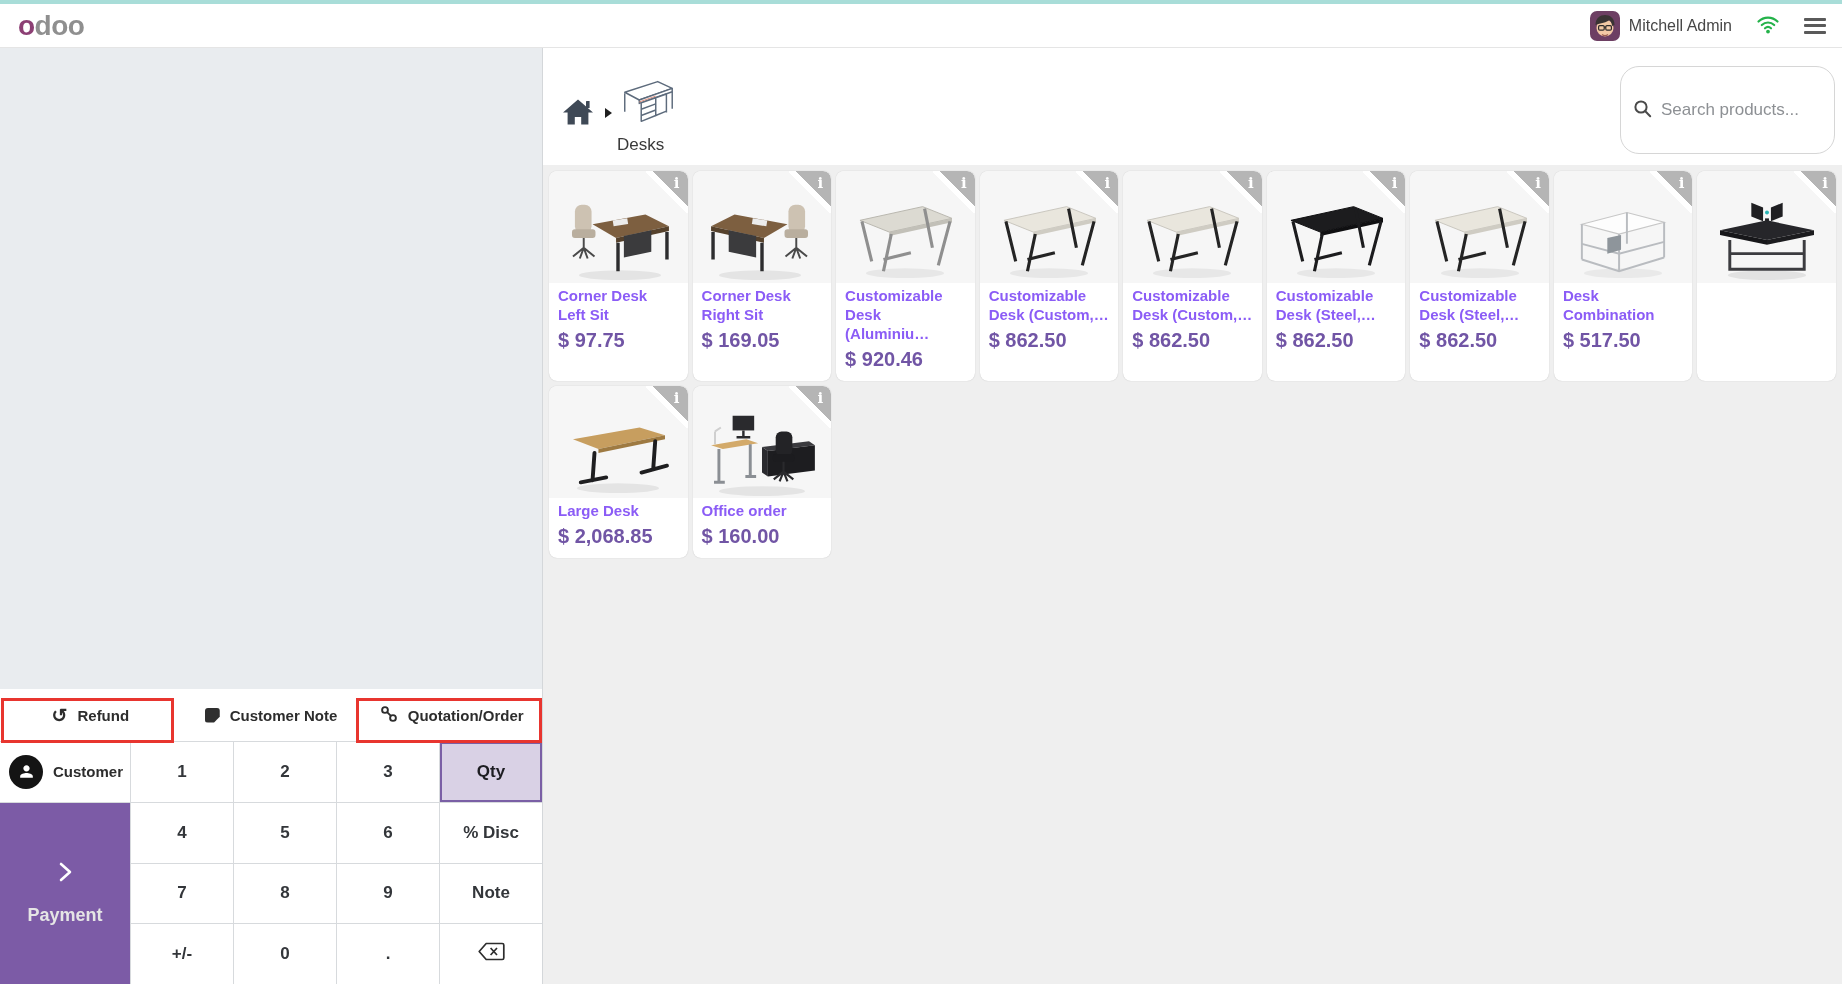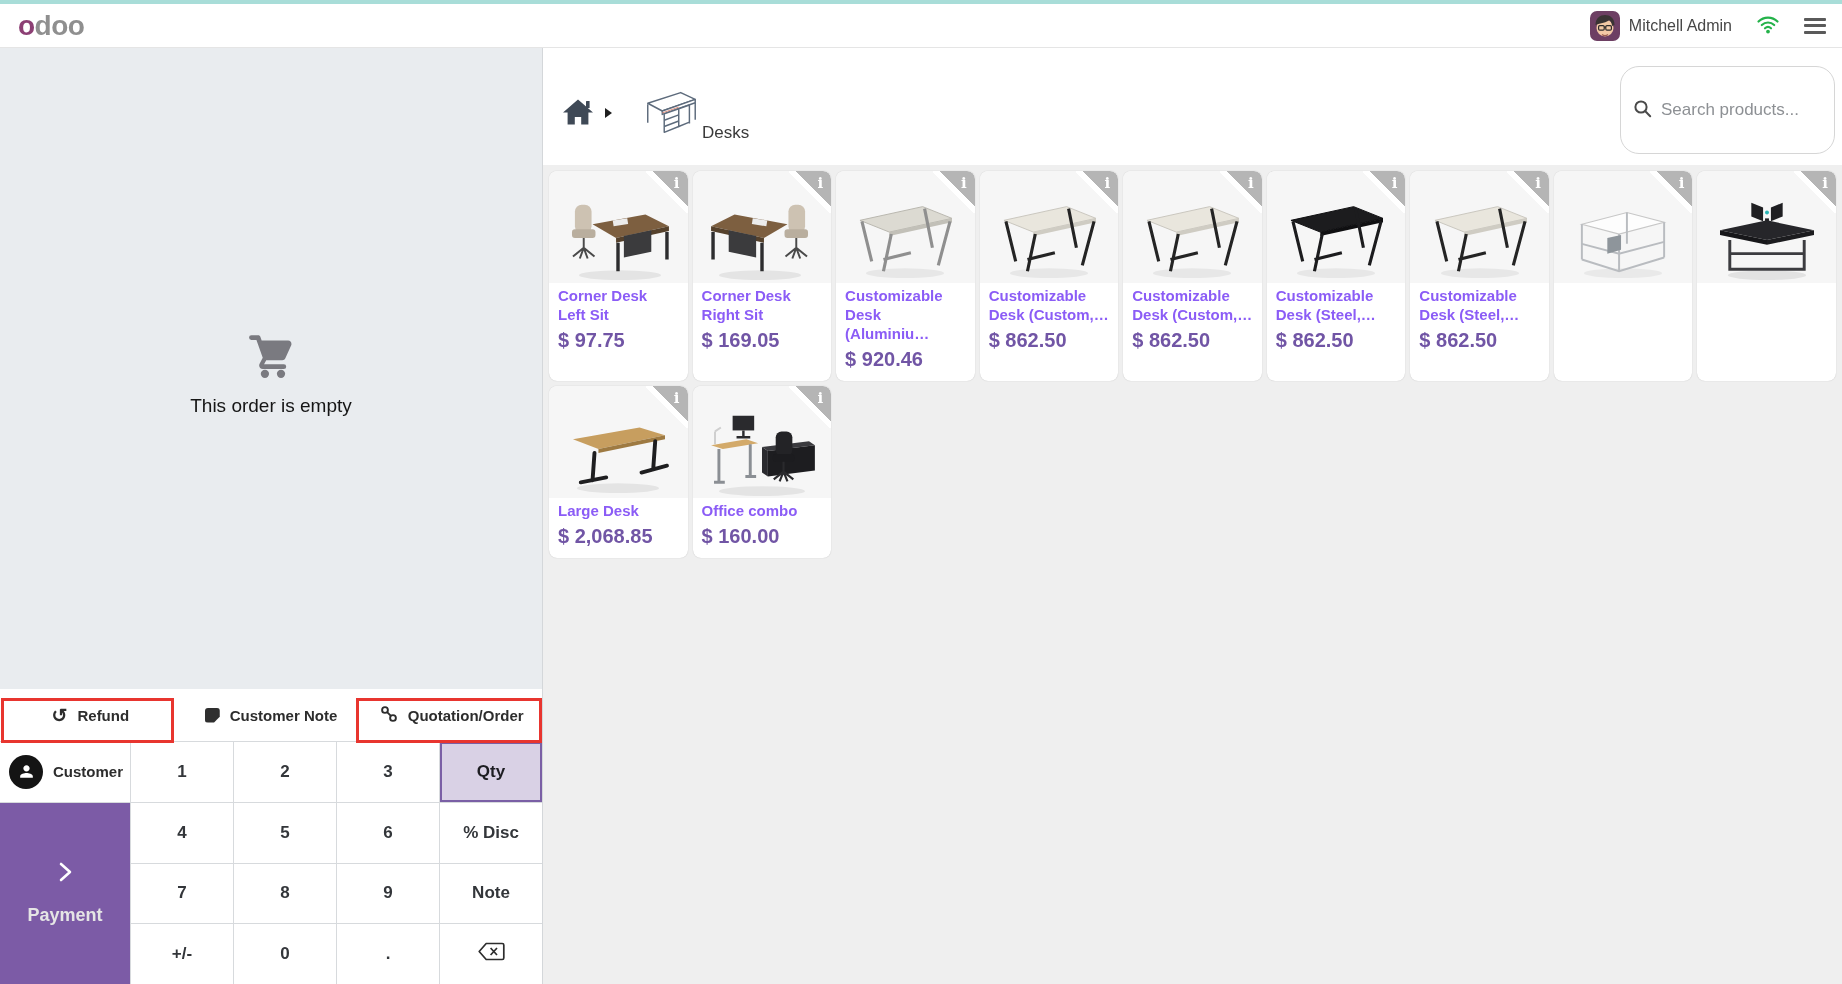--- a/index.html
+++ b/index.html
@@ -58,21 +58,21 @@
   .hl-refund { left:1px; top:650px; width:173px; height:45px; }
   .hl-quotation { left:356px; top:650px; width:186px; height:45px; }
 
   
   .subheader { height:117px; background:#fff; position:relative; flex-shrink:0; }
   .breadcrumb { position:absolute; left:12px; top:20px; height:90px; display:flex; align-items:center; }
   .home-btn { width:46px; height:46px; border:none; background:transparent; display:flex; align-items:center;
               justify-content:center; cursor:pointer; }
   .crumb-caret { width:0; height:0; border-left:7px solid #1f1f1f; border-top:5px solid transparent;
                  border-bottom:5px solid transparent; margin:0 4px; }
-  .category-tile { display:flex; flex-direction:row; align-items:flex-end; margin-left:24px; cursor:pointer; }
+  .category-tile { display:flex; flex-direction:column; align-items:flex-start; margin-left:1px; cursor:pointer; }
   .category-label { font-size:17px; color:#3a3a3a; margin-top:3px; }
 
   .search-box { position:absolute; right:7px; top:18px; width:215px; height:88px; background:#fff;
                 border:1px solid #d6d6d6; border-radius:19px; display:flex; align-items:center;
                 padding:0 12px; gap:9px; }
   .search-box input { flex:1; min-width:0; border:none; outline:none; background:transparent;
                       font-family:inherit; font-size:17px; color:#333; }
   .search-box input::placeholder { color:#8d9094; }
 
   
@@ -128,30 +128,20 @@
           <span></span>
           <span></span>
           <span></span>
         </div>
     </div>
   </div>
 
   <div class="main">
 
     <div class="left-panel">
-      <div class="empty-order">
-        <span>
-          <svg width="54" height="50" viewBox="0 0 24 23" fill="#7a7a80">
-            <path d="M17.9 18.9H8.2c-1.2 0-2-1.2-1.5-2.3l1.5-2.9-2.9-8.2H3a1.1 1.1 0 0 1 0-2.2h3.1c.5 0 .9.3 1 .7l.6 1.8h12.2c1.1 0 1.8 1.1 1.4 2.1l-2.7 6c-.2.5-.8.9-1.4.9h-7.4l-1 1.9h9.1a1.1 1.1 0 0 1 0 2.2z"></path>
-            <circle cx="9.2" cy="21.1" r="1.9"></circle>
-            <circle cx="16.6" cy="21.1" r="1.9"></circle>
-          </svg>
-        </span>
-        <div class="empty-text">This order is empty</div>
-      </div>
 
       <div class="bottom-block">
         <div class="controls-row">
           <button class="control-btn">
             <span class="refund-glyph">↺</span>
             <span>Refund</span>
           </button>
           <button class="control-btn">
             <span class="note-icon"></span>
             <span>Customer Note</span>
@@ -421,20 +411,24 @@
               <g stroke="#b9bcc0" stroke-width="2" fill="none">
                 <path d="M18,36 V72 M56,46 V84 M102,34 V70 M64,24 V56"></path>
                 <path d="M18,56 L56,66 L102,54 M18,72 L56,84 L102,70"></path>
               </g>
               <polygon points="44,50 58,47 58,62 44,66" fill="#8e959b"></polygon>
             </svg>
           </div>
           <div class="info-corner">
               <span class="info-i">i</span>
             </div>
+          <div class="card-body">
+            <div class="product-name">Desk Combination</div>
+            <div class="product-price">$ 517.50</div>
+          </div>
         </div>
 
         <div class="product-card">
           <div class="card-img">
             <svg viewBox="0 0 120 96">
               <ellipse cx="60" cy="88" rx="40" ry="5" fill="rgba(0,0,0,0.08)"></ellipse>
               <g fill="#1f1f22">
                 <path d="M44,14 l12,5 v14 l-12,-5 z"></path>
                 <path d="M76,14 l-12,5 v14 l12,-5 z"></path>
                 <rect x="58" y="30" width="4" height="12"></rect>
@@ -486,21 +480,21 @@
               <polygon points="60,44 66,48 66,74 60,70" fill="#2a2a2e"></polygon>
               <rect x="74" y="28" width="17" height="25" rx="6" fill="#232326"></rect>
               <rect x="71" y="51" width="22" height="8" rx="3" fill="#1c1c1f"></rect>
               <path d="M82,59 v10 m0,0 l-10,8 m10,-8 l10,8 m-10,-8 l-4,10 m4,-10 l4,10" stroke="#2a2a2d" stroke-width="2.2" fill="none"></path>
             </svg>
           </div>
           <div class="info-corner">
               <span class="info-i">i</span>
             </div>
           <div class="card-body">
-            <div class="product-name">Office combo</div>
+            <div class="product-name">Office order</div>
             <div class="product-price">$ 160.00</div>
           </div>
         </div>
 
       </div>
     </div>
   </div>
 </div>
 
 </body></html>

